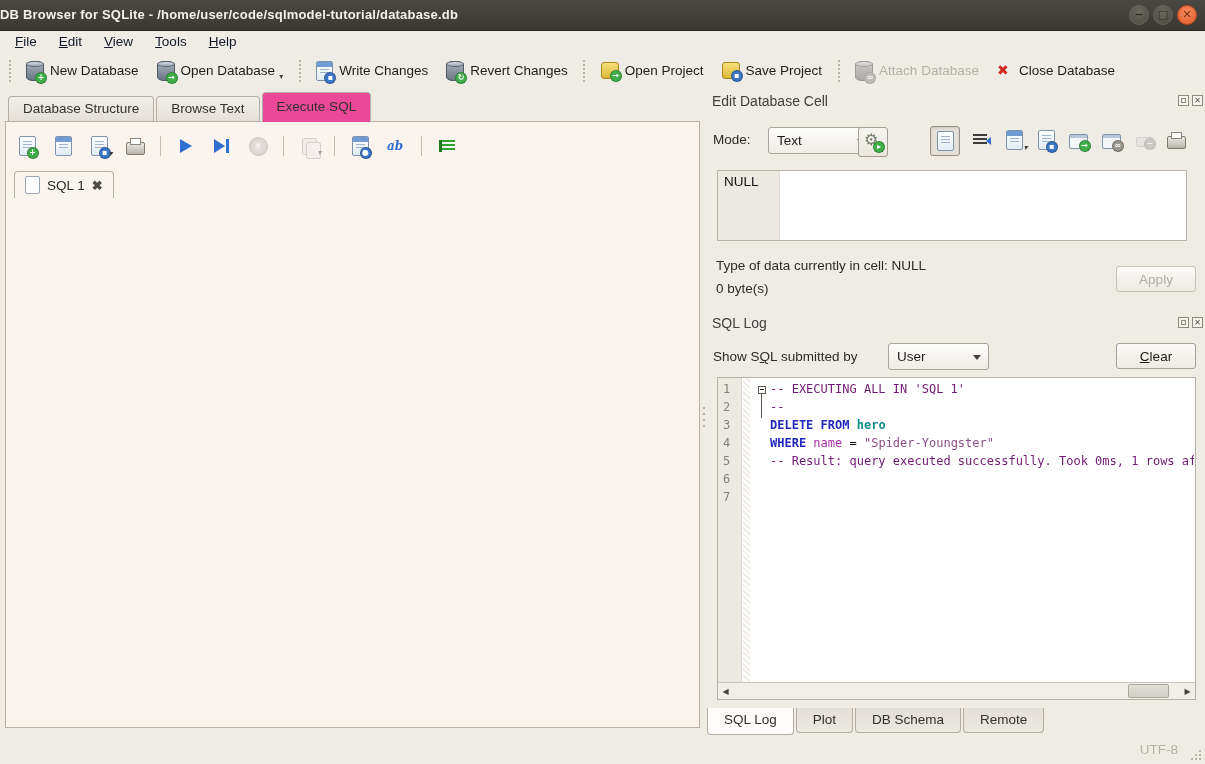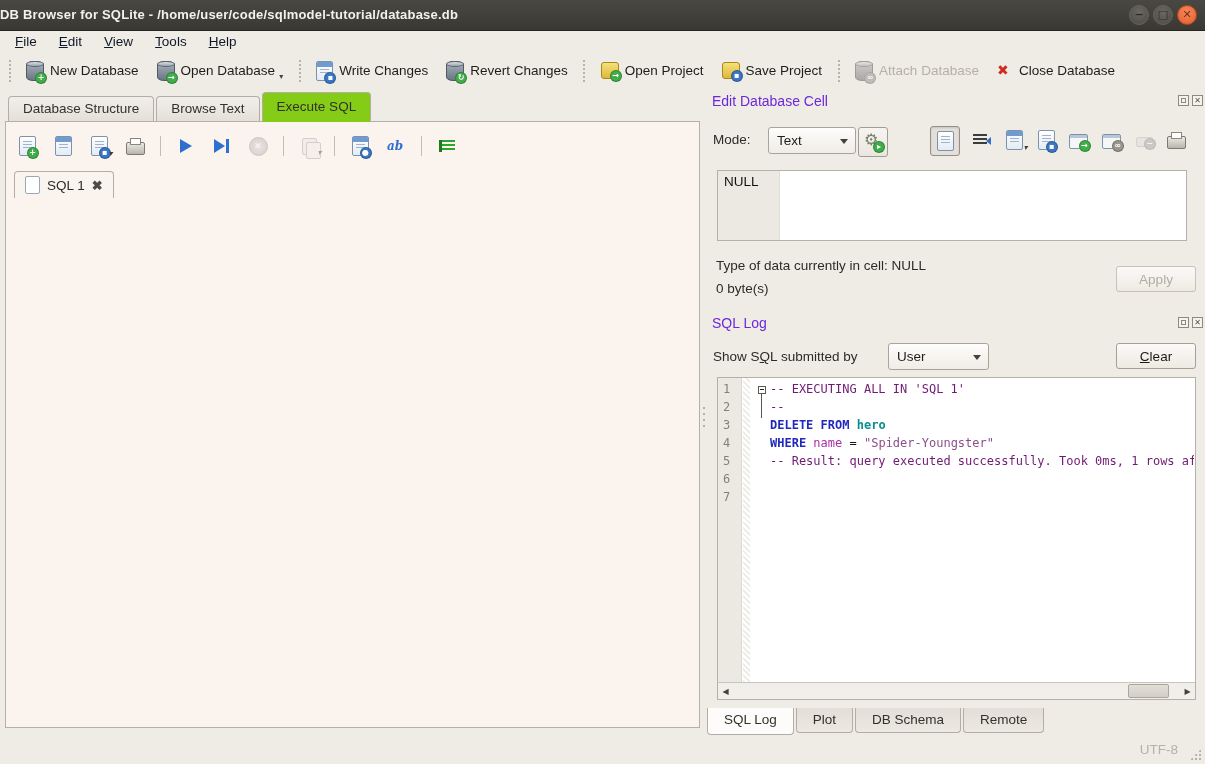--- a/index.html
+++ b/index.html
@@ -63,21 +63,21 @@
   .winic::before{content:"";position:absolute;left:0;right:0;top:0;height:3px;background:#b8c6d6}
   .nullic{width:15px;height:8px;background:#dcd8d1;border:1px solid #b3aea6;border-radius:2px;opacity:.9;margin-top:4px}
   .copyic{width:13px;height:15px;background:#e7e4df;border:1px solid #a9a49c;border-radius:2px}
   .copyic::before{content:"";position:absolute;left:3px;top:3px;width:13px;height:15px;background:#efece7;border:1px solid #a9a49c;border-radius:2px}
   .sqltab-doc{width:13px;height:16px;background:#fff;border:1px solid #9aa7b5;border-radius:2px}
   .minicaret{font-size:8px;color:#3e3c38;position:absolute;right:-6px;bottom:-3px}
   
   .main-tabs{position:absolute;left:8px;top:94px;height:28px;display:flex;align-items:flex-end}
   .mtab{border:1px solid #b3ada5;border-bottom:none;border-radius:4px 4px 0 0;
     background:linear-gradient(#f2eee9,#e3dfd8);padding:4px 14px 5px;font-size:13.5px;color:#33312d;margin-right:2px;height:16px}
-  .mtab.active{background:#84cc16;padding-top:6px;padding-bottom:7px;position:relative;z-index:5;height:16px}
+  .mtab.active{background:#ec4899;padding-top:6px;padding-bottom:7px;position:relative;z-index:5;height:16px}
   .left-frame{position:absolute;left:5px;top:121px;width:695px;height:607px;
     border:1px solid #b6b0a8;background:#fbf3ee;box-sizing:border-box;z-index:1}
   
   .sql-toolbar{position:absolute;left:14px;top:133px;height:26px;display:flex;align-items:center;gap:10px;z-index:6}
   .sbtn{width:26px;height:26px;display:flex;align-items:center;justify-content:center;position:relative}
   .ssep{width:1px;height:20px;background:#c2bcb3;margin:0 2px}
   .dim{opacity:.45;filter:grayscale(.8)}
   
   .sqltab{position:absolute;left:14px;top:171px;height:26px;padding:0 10px;display:flex;align-items:center;gap:7px;
     border:1px solid #b3ada5;border-bottom:none;border-radius:4px 4px 0 0;background:#faf4ef;z-index:6;font-size:13.5px;color:#2e2c28}
@@ -103,21 +103,21 @@
   
   .hsplit{position:absolute;height:6px;display:flex;align-items:center;justify-content:center}
   .hsplit i{width:2px;height:2px;background:#a19c93;border-radius:50%;margin:0 2px}
   .vsplit{position:absolute;left:701px;top:405px;width:6px;height:24px;display:flex;flex-direction:column;align-items:center;justify-content:center}
   .vsplit i{width:2px;height:2px;background:#a19c93;border-radius:50%;margin:2px 0}
   
   .results-box{position:absolute;left:11px;top:376px;width:680px;height:187px;background:#fff;border:1px solid #b0aaa2;box-sizing:border-box}
   .message-box{position:absolute;left:11px;top:570px;width:680px;height:152px;background:#fff;border:1px solid #b0aaa2;box-sizing:border-box;
     padding:5px 7px;font:12px/15.2px "DejaVu Sans Mono",monospace;color:#141414;overflow:hidden}
   
-  .dock-title{position:absolute;font-size:14px;color:#6d28d9}
+  .dock-title{position:absolute;font-size:14px;color:#404040}
   .dock-ctl{position:absolute;display:flex;gap:3px}
   .dbtn{width:11px;height:11px;border:1px solid #8d897f;background:#f6f3ee;position:relative;box-sizing:border-box}
   .dbtn.float::after{content:"";position:absolute;left:2px;top:2px;right:2px;bottom:2px;border:1px solid #8d897f}
   .dbtn.close::after{content:"✕";position:absolute;left:0;right:0;top:-1px;text-align:center;font:bold 8px/11px "DejaVu Sans",sans-serif;color:#55524b}
   .label13{font-size:13.5px;color:#2d2b27}
   .combo{position:absolute;height:27px;border:1px solid #a9a39b;border-radius:3px;background:linear-gradient(#fdfdfc,#f0ece6);
     display:flex;align-items:center;padding-left:8px;font-size:13.5px;color:#1e1d1a;box-sizing:border-box}
   .combo .arrow{position:absolute;right:7px;top:11px;border-top:5px solid #43413c;border-left:4px solid transparent;border-right:4px solid transparent}
   .pushbtn{position:absolute;height:26px;border:1px solid #a69f97;border-radius:3px;background:linear-gradient(#fbfaf8,#eeeae3);
     display:flex;align-items:center;justify-content:center;font-size:13.5px;color:#1b1a17;box-sizing:border-box}
@@ -335,21 +335,21 @@
     <i></i>
   </div>
 
 <div class="dock-title" style="left:712px;top:93px">Edit Database Cell</div>
 <div class="dock-ctl" style="left:1178px;top:95px;position:absolute">
   <span class="dbtn float"></span>
   <span class="dbtn close"></span>
 </div>
 
 <div class="label13" style="position:absolute;left:713px;top:132px">Mode:</div>
-<div class="combo" style="left:768px;top:127px;width:88px">
+<div class="combo" style="left:768px;top:127px;width:105px">
   <span>Text</span>
   <span class="arrow"></span>
 </div>
 <div class="iconbtn framed" style="left:858px;top:127px">
   <span class="ic gear">
       <i class="bdg green" style="right:-3px;bottom:-2px">▸</i>
     </span>
 </div>
 <div class="iconbtn pressed" style="left:930px;top:126px">
   <span class="ic doc"></span>

